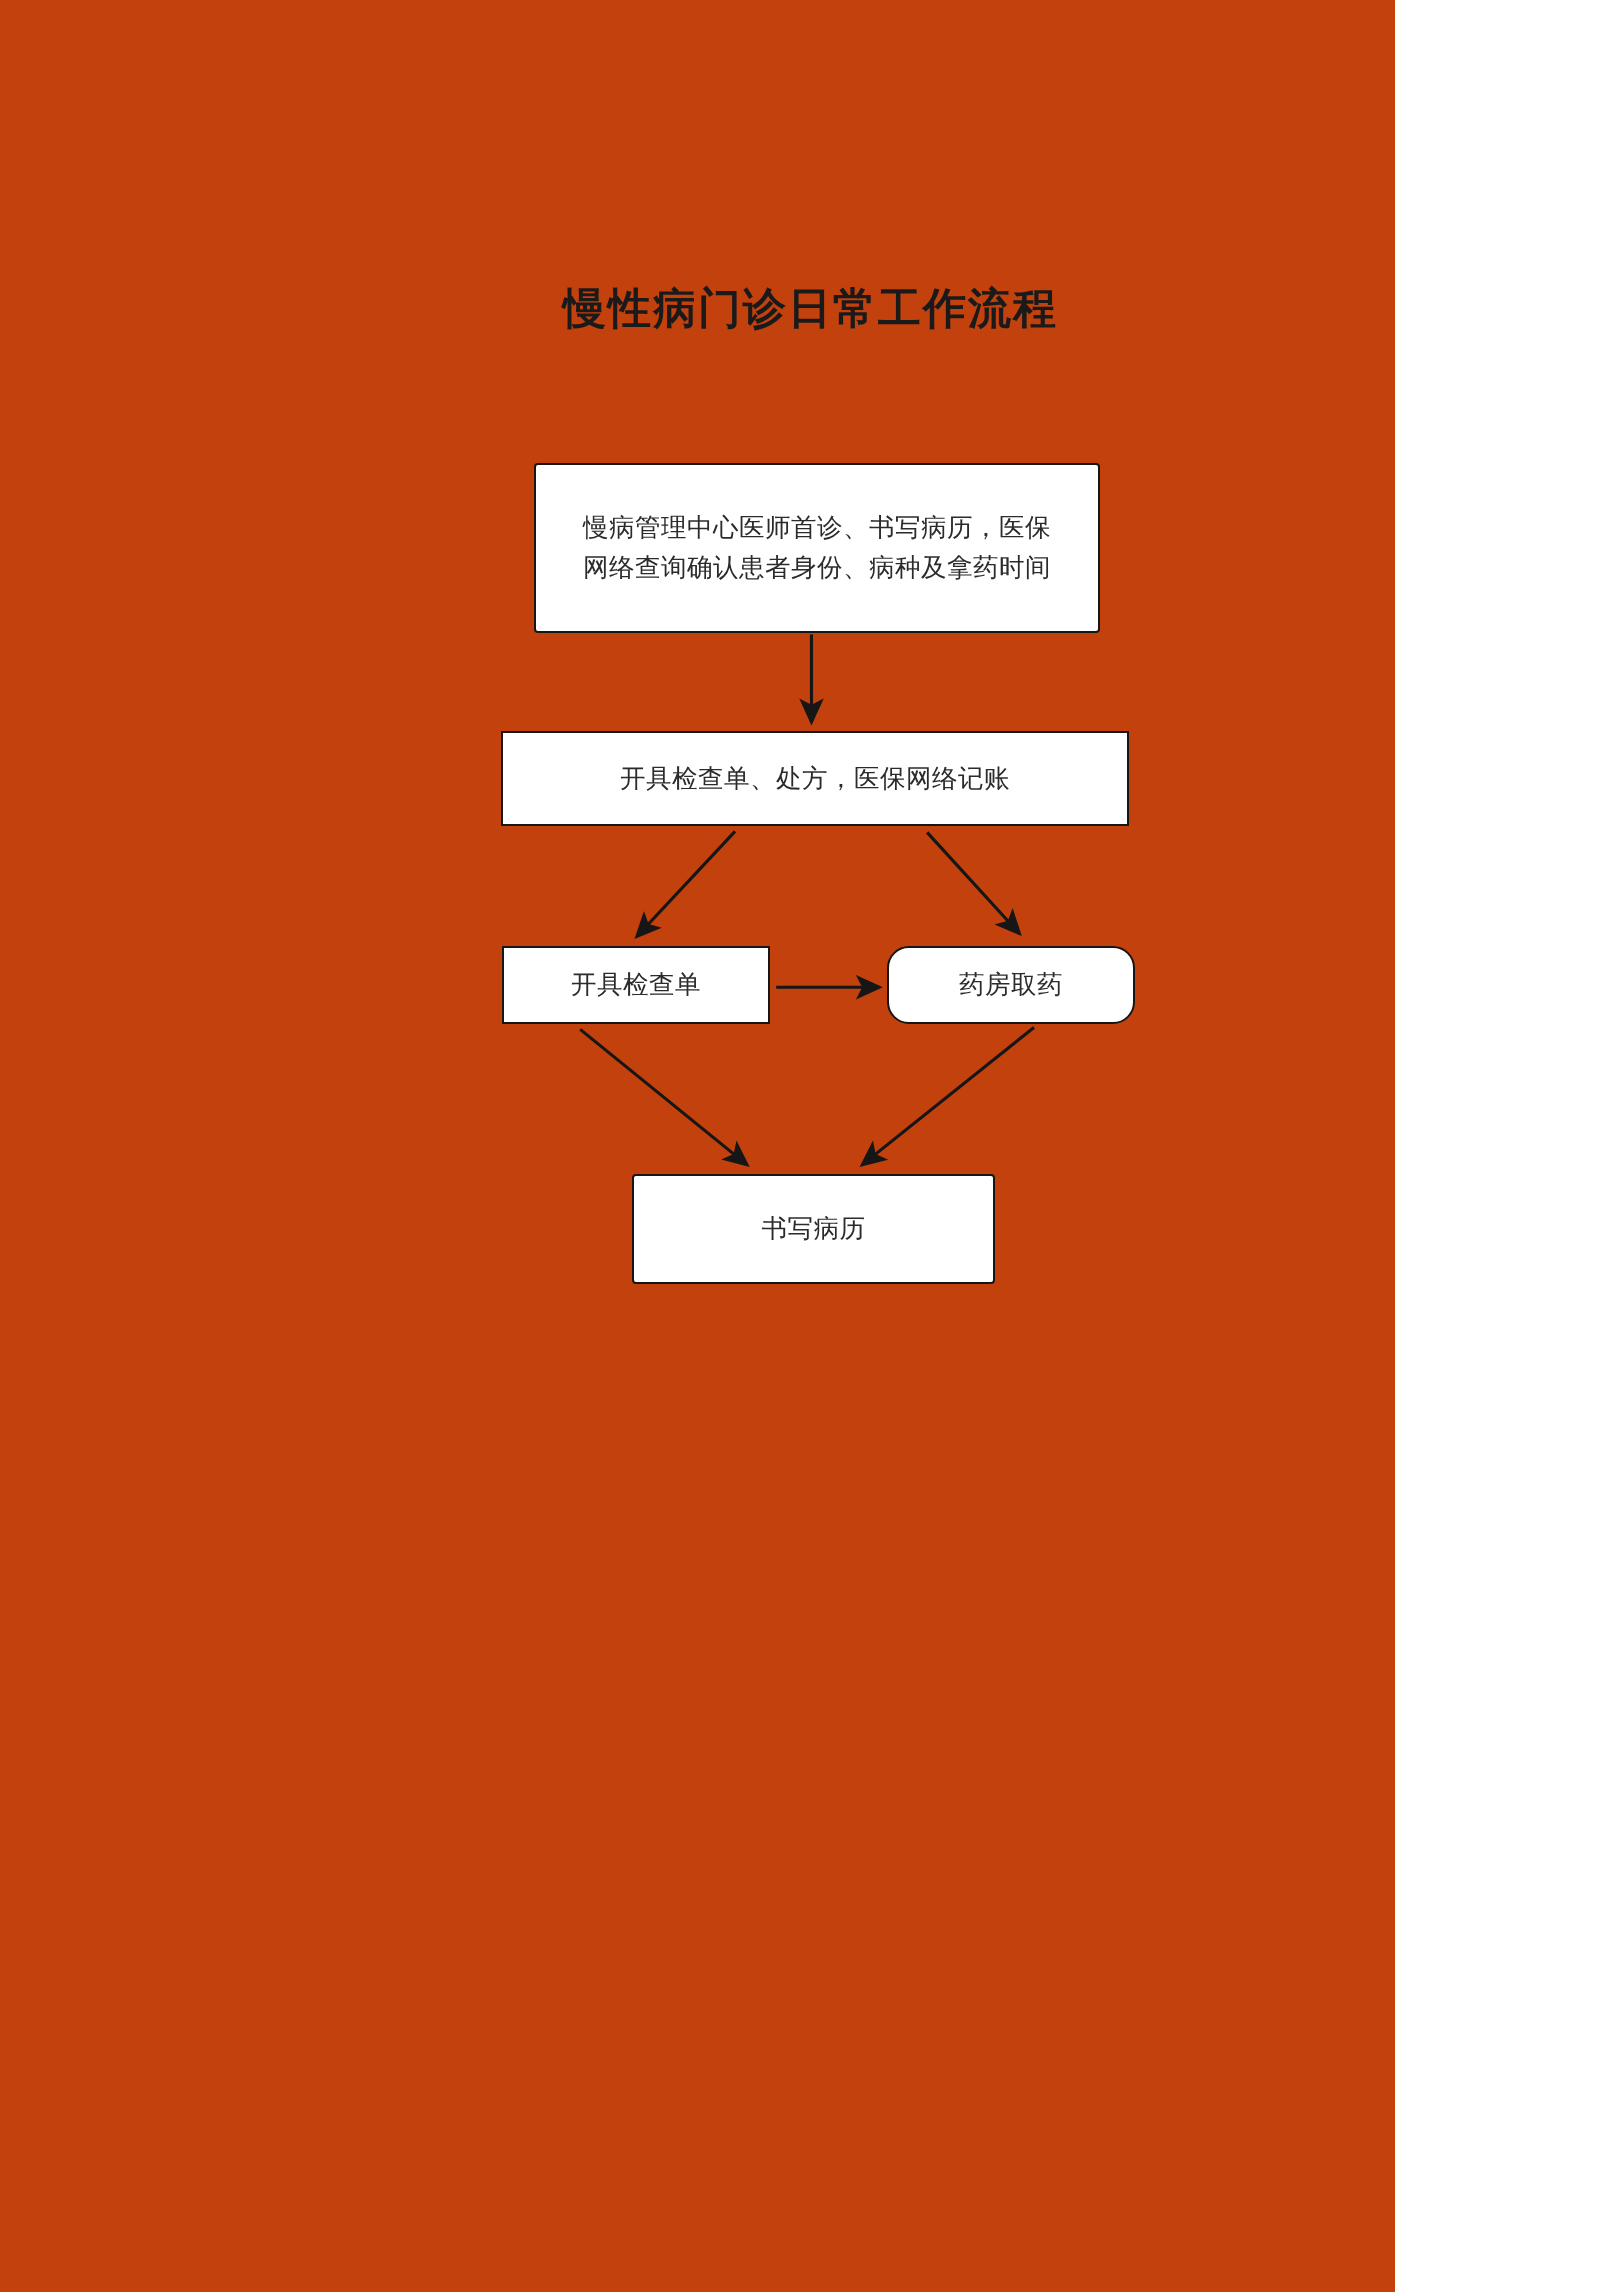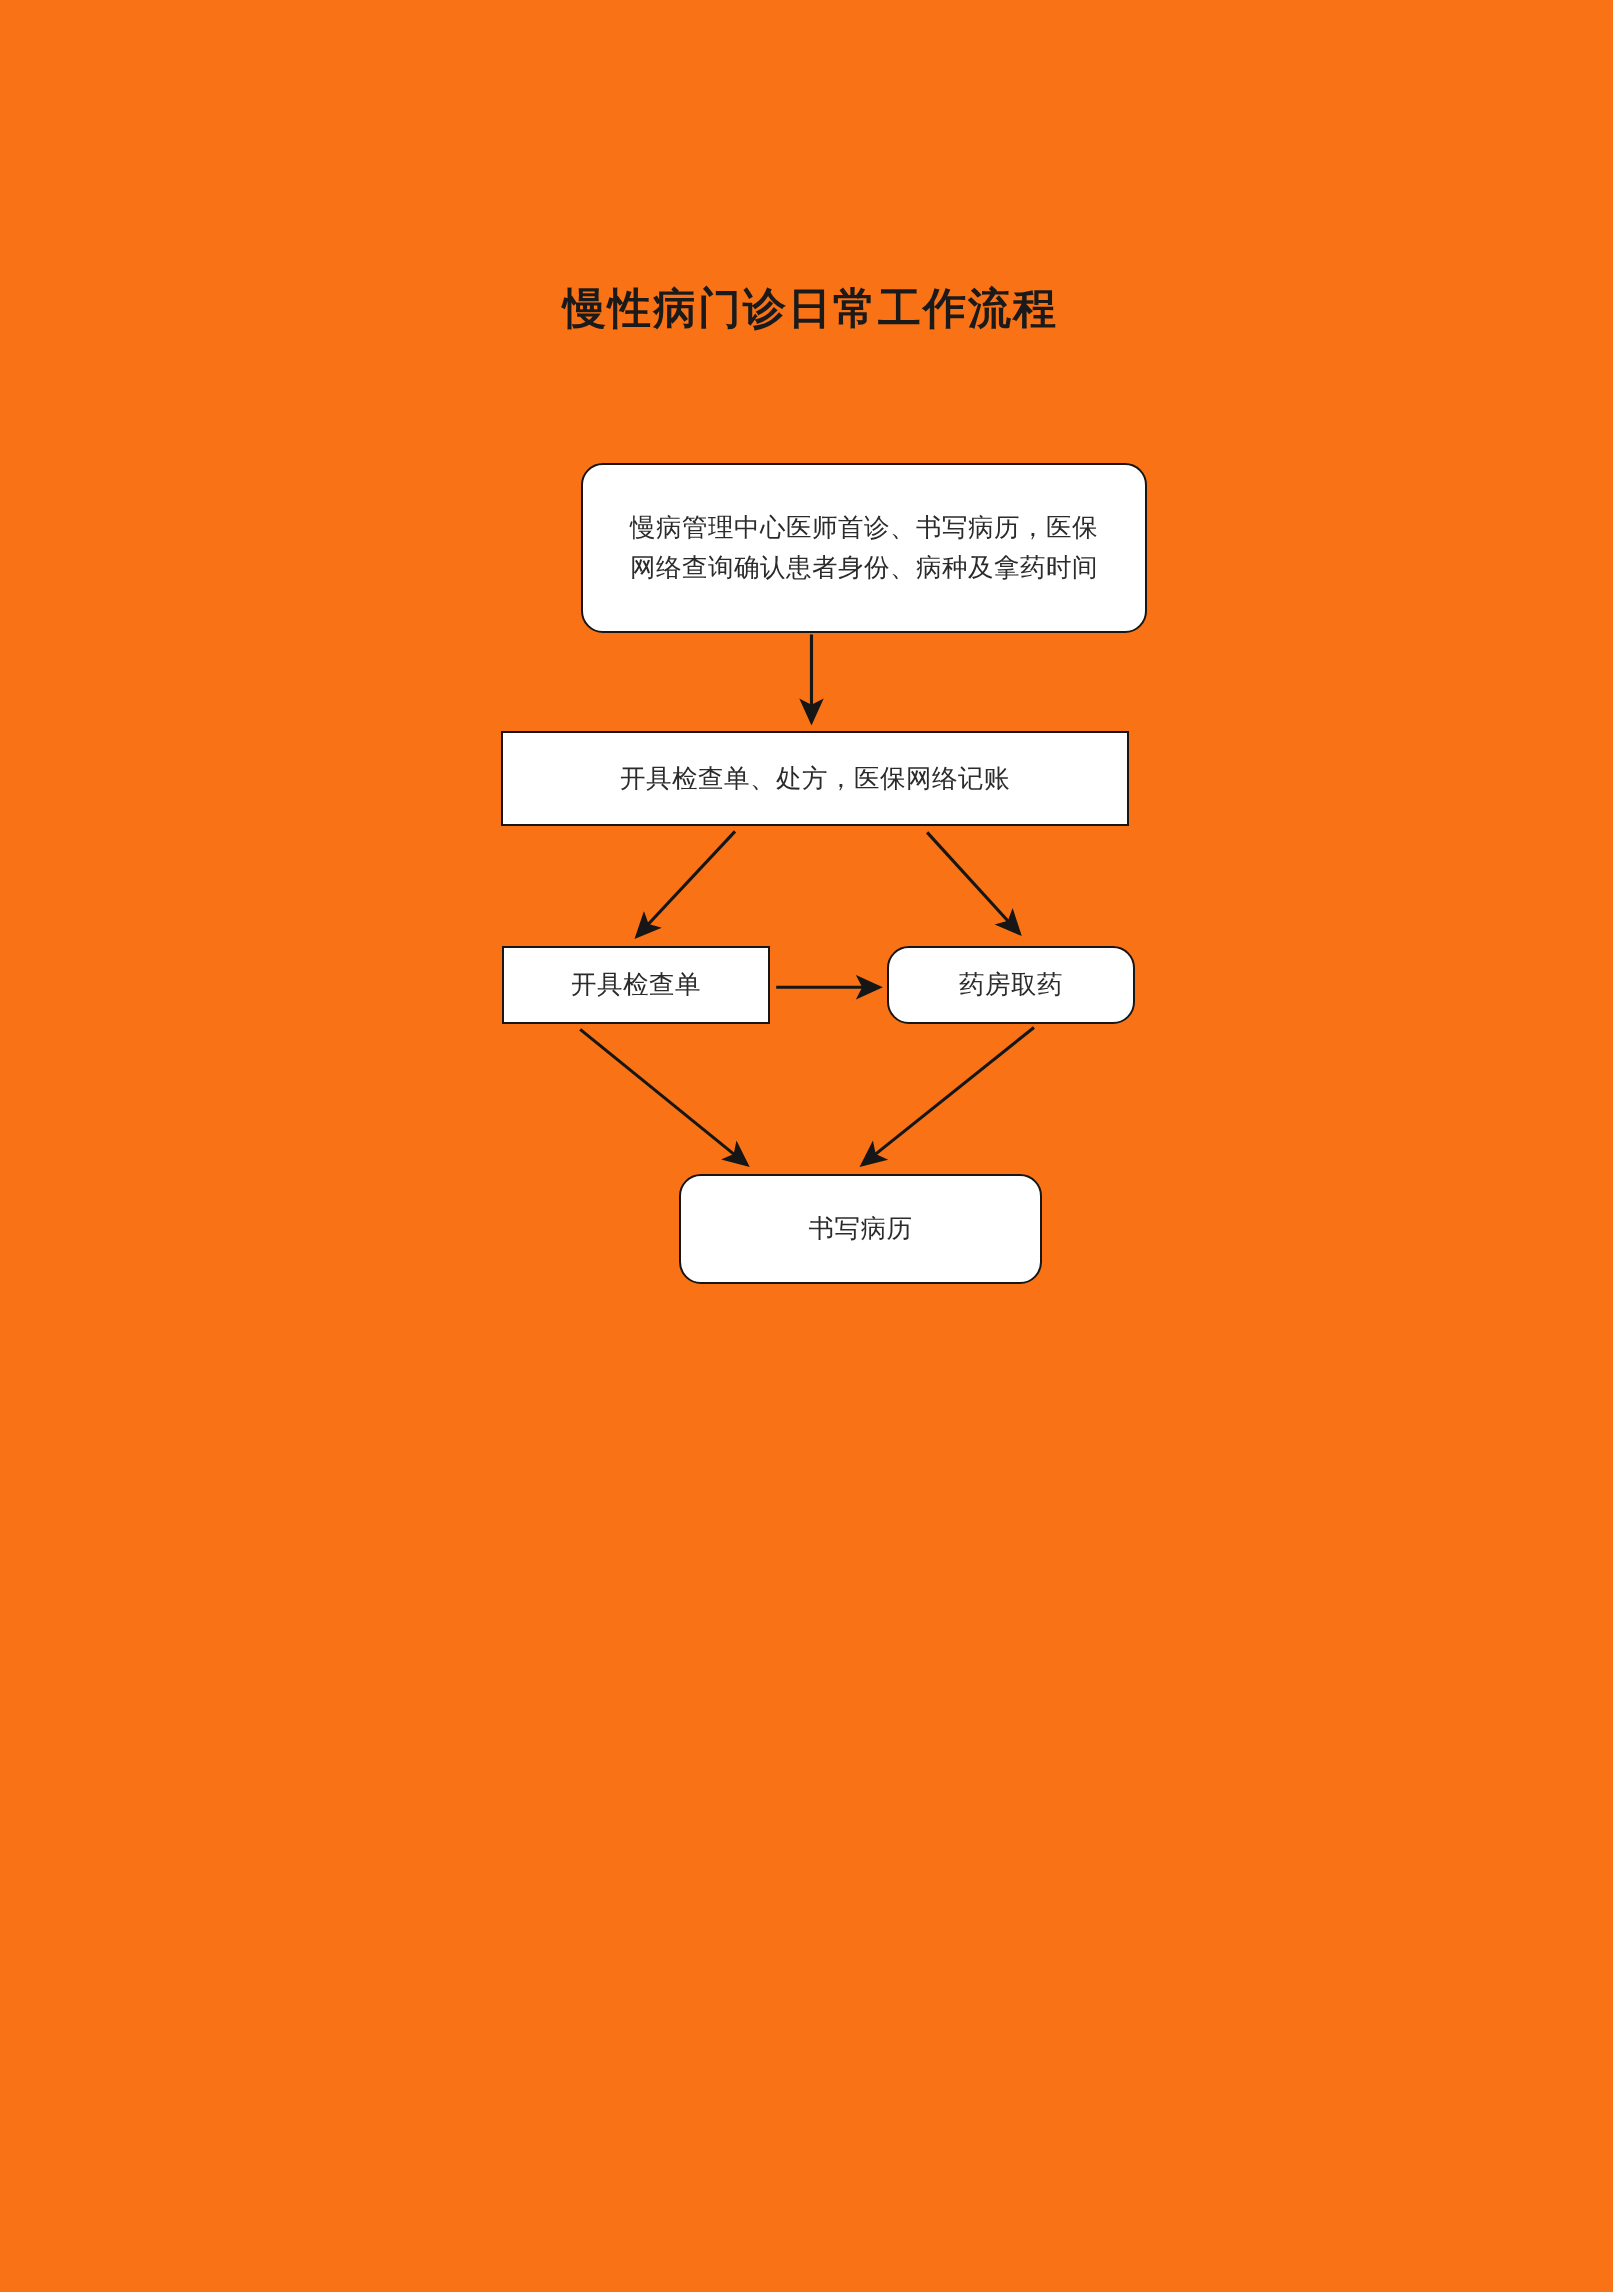--- a/index.html
+++ b/index.html
@@ -11,23 +11,23 @@
     width: 1621px;
     height: 2293px;
     position: relative;
     font-family: "Liberation Serif", "DejaVu Serif", serif;
     color: #1a1a1a;
     overflow: hidden;
   }
   #page {
     position: absolute;
     left: 0; top: 0;
-    width: 1613px;
+    width: 1395px;
     height: 2293px;
-    background: #f97316;
+    background: #c2410c;
   }
   .doc-title {
     position: absolute;
     left: 0;
     top: 282px;
     width: 1621px;
     text-align: center;
     font-size: 43px;
     font-weight: bold;
     letter-spacing: 2px;
@@ -50,23 +50,22 @@
     align-items: center;
     justify-content: center;
     text-align: center;
     font-size: 25.5px;
     line-height: 1.55;
     letter-spacing: 0.5px;
     color: #2b2b2b;
     font-family: "Liberation Serif", "DejaVu Serif", serif;
   }
   .node.rounded {
-    border-radius: 22px;
+    border-radius: 4px;
     border-width: 2.9px;
-    margin-left: 47px;
   }
   .node .node-text {
     padding: 0 13.7px;
     white-space: pre-line;
   }
   #node-intake {
     left: 534px; top: 463px; width: 566px; height: 170px;
   }
   #node-orders {
     left: 501px; top: 731px; width: 628px; height: 95px;

